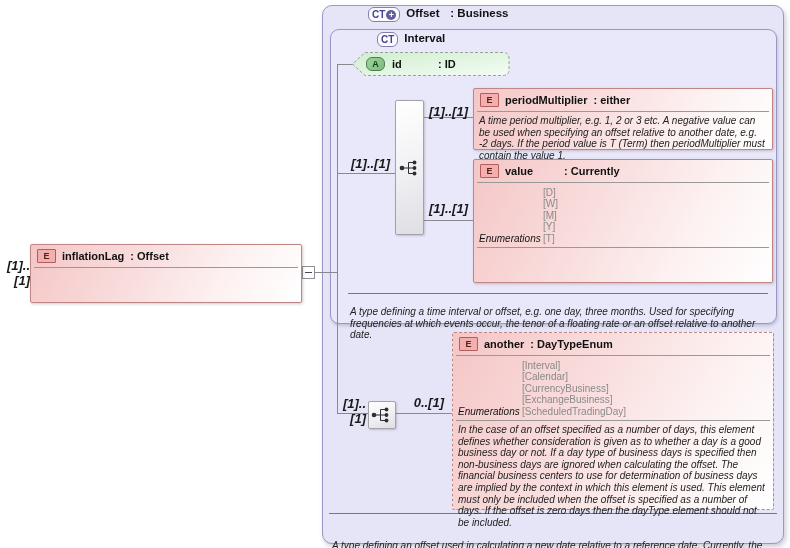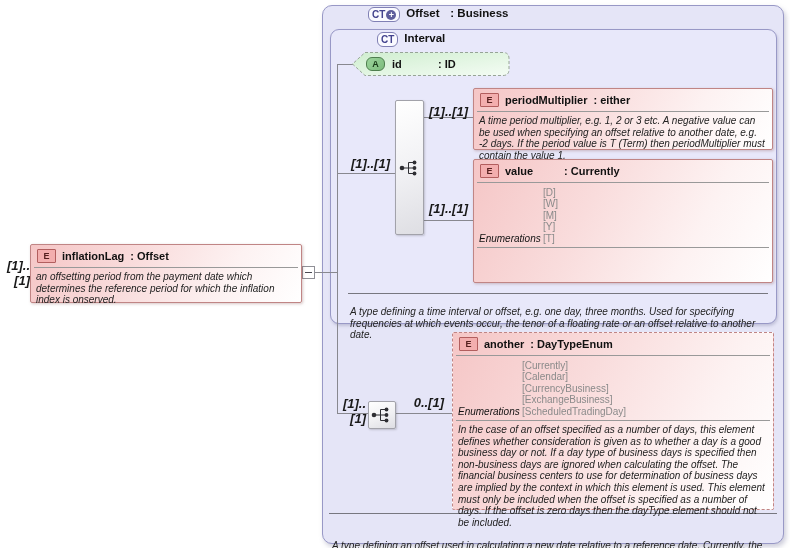--- a/index.html
+++ b/index.html
@@ -188,34 +188,33 @@
   <div class="ebox dashed" style="left:452px;top:332px;width:320px;height:176px;">
     <div class="hdr">
       <span class="badge-e">E</span>
       <span>another</span>
       <span>: DayTypeEnum</span>
     </div>
     <div class="sep"></div>
     <div class="enum-section">
       <span class="enum-label">Enumerations</span>
       <div class="enum-values">
-          <div>[Currently]</div>
+          <div>[Interval]</div>
           <div>[Calendar]</div>
           <div>[CurrencyBusiness]</div>
           <div>[ExchangeBusiness]</div>
           <div>[ScheduledTradingDay]</div>
         </div>
     </div>
     <div class="sep"></div>
     <div class="doc">In the case of an offset specified as a number of days, this element defines whether consideration is given as to whether a day is a good business day or not. If a day type of business days is specified then non-business days are ignored when calculating the offset. The financial business centers to use for determination of business days are implied by the context in which this element is used. This element must only be included when the offset is specified as a number of days. If the offset is zero days then the dayType element should not be included.</div>
   </div>
 
   <div class="ebox" style="left:30px;top:244px;width:270px;height:57px;">
     <div class="hdr">
       <span class="badge-e">E</span>
       <span>inflationLag</span>
       <span>: Offset</span>
     </div>
     <div class="sep"></div>
-    <div class="doc">an offsetting period from the payment date which determines the reference period for which the inflation index is onserved.</div>
   </div>
 
 </div>
 
 </body></html>

